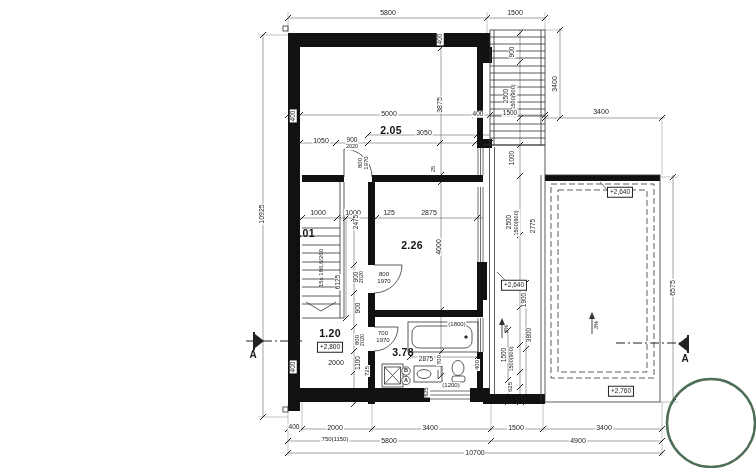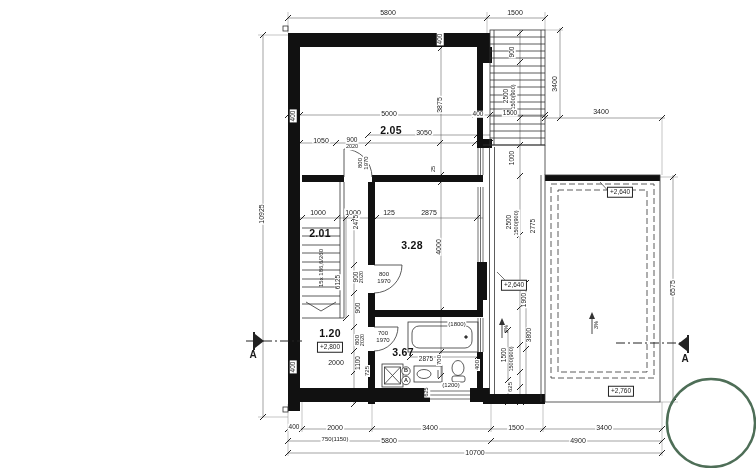--- a/index.html
+++ b/index.html
@@ -175,24 +175,24 @@
       <polygon points="687,337 678,344 687,351" fill="#222" stroke="none"></polygon>
     </g>
 
     <g>
       <circle cx="711" cy="423" r="44" fill="none" stroke="#4e6e57" stroke-width="2.5"></circle>
     </g>
   </svg>
 
 
   <div class="lbl room" style="left:391px;top:130px">2.05</div>
-  <div class="lbl room" style="left:320px;top:233px">2.01</div>
-  <div class="lbl room" style="left:412px;top:245px">3.28</div>
+  <div class="lbl room" style="left:304px;top:233px">2.01</div>
+  <div class="lbl room" style="left:412px;top:245px">2.26</div>
   <div class="lbl room" style="left:330px;top:333px">1.20</div>
-  <div class="lbl room" style="left:403px;top:352px">3.67</div>
+  <div class="lbl room" style="left:403px;top:352px">3.78</div>
 
   <div class="lbl level" style="left:330px;top:347px">+2,800</div>
   <div class="lbl level" style="left:514px;top:285px">+2,640</div>
   <div class="lbl level" style="left:620px;top:192px">+2,640</div>
   <div class="lbl level" style="left:621px;top:391px">+2,760</div>
 
   <div class="lbl rot note" style="left:321px;top:268px;background:transparent">15x 186,6/260</div>
 
   <div class="lbl rot slope" style="left:597px;top:325px">3%</div>
   <div class="lbl rot slope" style="left:507px;top:329px">3%</div>

